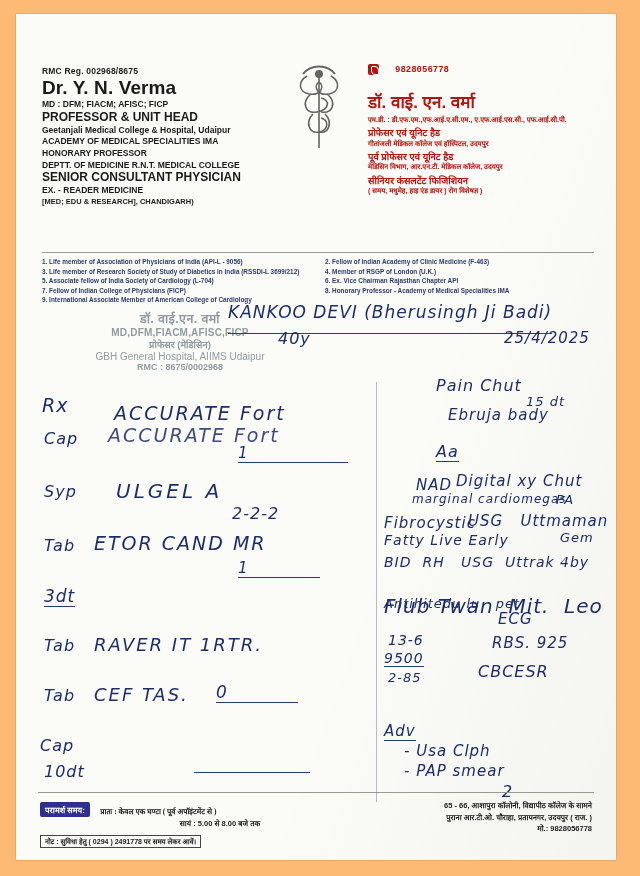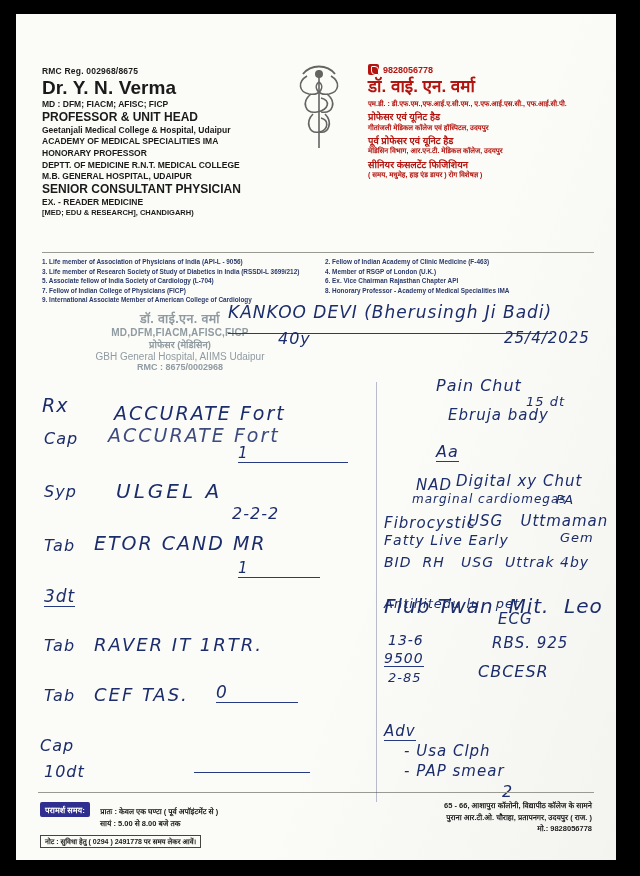--- a/index.html
+++ b/index.html
@@ -10,21 +10,21 @@
   body {
     width: 640px;
     height: 876px;
     overflow: hidden;
     font-family: "Liberation Sans", sans-serif;
   }
   .page {
     position: relative;
     width: 640px;
     height: 876px;
-    background: #000000;
+    background: #fdba74;
   }
   .sheet {
     position: absolute;
     left: 16px;
     top: 14px;
     width: 600px;
     height: 846px;
     background: #fbfbf7;
     box-shadow: 0 0 2px rgba(0,0,0,0.25);
   }
@@ -100,22 +100,23 @@
     top: 50px;
     width: 230px;
     color: #b3140f;
   }
   .phone-line {
     font-size: 9px;
     font-weight: bold;
     color: #b3140f;
     display: flex;
     align-items: center;
-    gap: 4px;
-    margin-bottom: 3px;
+    gap: 16px;
+    margin-bottom: 19px;
+    font-family: Liberation Mono, monospace;
   }
   .phone-ico {
     display: inline-block;
     width: 11px; height: 11px;
     background: #b3140f;
     border-radius: 2px;
     position: relative;
   }
   .phone-ico:after{
     content:"";
@@ -283,21 +284,20 @@
 
       <div class="hdr-left">
         <div class="rmc-reg">RMC Reg. 002968/8675</div>
         <div class="docname">Dr. Y. N. Verma</div>
         <div class="degrees">MD : DFM; FIACM; AFISC; FICP</div>
         <div class="role">PROFESSOR &amp; UNIT HEAD</div>
         <div class="sub">Geetanjali Medical College &amp; Hospital, Udaipur</div>
         <div class="sub">ACADEMY OF MEDICAL SPECIALITIES IMA</div>
         <div class="sub">HONORARY PROFESSOR</div>
         <div class="sub">DEPTT. OF MEDICINE R.N.T. MEDICAL COLLEGE</div>
-        <div class="sub">M.B. GENERAL HOSPITAL, UDAIPUR</div>
         <div class="role">SENIOR CONSULTANT PHYSICIAN</div>
         <div class="sub">EX. - READER MEDICINE</div>
         <div class="tiny">[MED; EDU &amp; RESEARCH], CHANDIGARH)</div>
       </div>
 
       <svg class="caduceus" viewBox="0 0 56 92">
         <g stroke="#4a4a4a" fill="none" stroke-width="1.6">
           <line x1="28" y1="10" x2="28" y2="88"></line>
           <path d="M12 14 C 20 4, 36 4, 44 14" stroke-width="2"></path>
           <circle cx="28" cy="14" r="3.2" fill="#4a4a4a"></circle>
@@ -413,22 +413,22 @@
 
     <div class="hw ital" style="left:368px; top:708px; font-size:15px; border-bottom:1.4px solid #253a80;">Adv</div>
     <div class="hw ital" style="left:388px; top:728px; font-size:15px;">- Usa Clph</div>
     <div class="hw ital" style="left:388px; top:748px; font-size:15px;">- PAP smear</div>
     <div class="hw ital" style="left:486px; top:768px; font-size:16px;">2</div>
 
     <div class="footer">
       <div class="foot-rule"></div>
       <div class="foot-left">
         <span class="badge">परामर्श समय:</span>
-        <span class="foot-txt" style="margin-left:6px;">प्रातः : केवल एक घण्टा ( पूर्व अपॉइंटमेंट से )</span>
-        <div class="foot-txt" style="margin-left:60px;">सायं : 5.00 से 8.00 बजे तक</div>
+        <span class="foot-txt" style="margin-left:6px;font-family:Liberation Serif, serif;">प्रातः : केवल एक घण्टा ( पूर्व अपॉइंटमेंट से )</span>
+        <div class="foot-txt" style="margin-left:60px;text-align:center;">सायं : 5.00 से 8.00 बजे तक</div>
         <div class="foot-note">नोट : सुविधा हेतु ( 0294 ) 2491778 पर समय लेकर आवें।</div>
       </div>
       <div class="foot-right">
         <div>65 - 66, आशापुरा कॉलोनी, विद्यापीठ कॉलेज के सामने</div>
         <div>पुराना आर.टी.ओ. चौराहा, प्रतापनगर, उदयपुर ( राज. )</div>
         <div>मो.: 9828056778</div>
       </div>
     </div>
 
     <div class="divider-v"></div>

